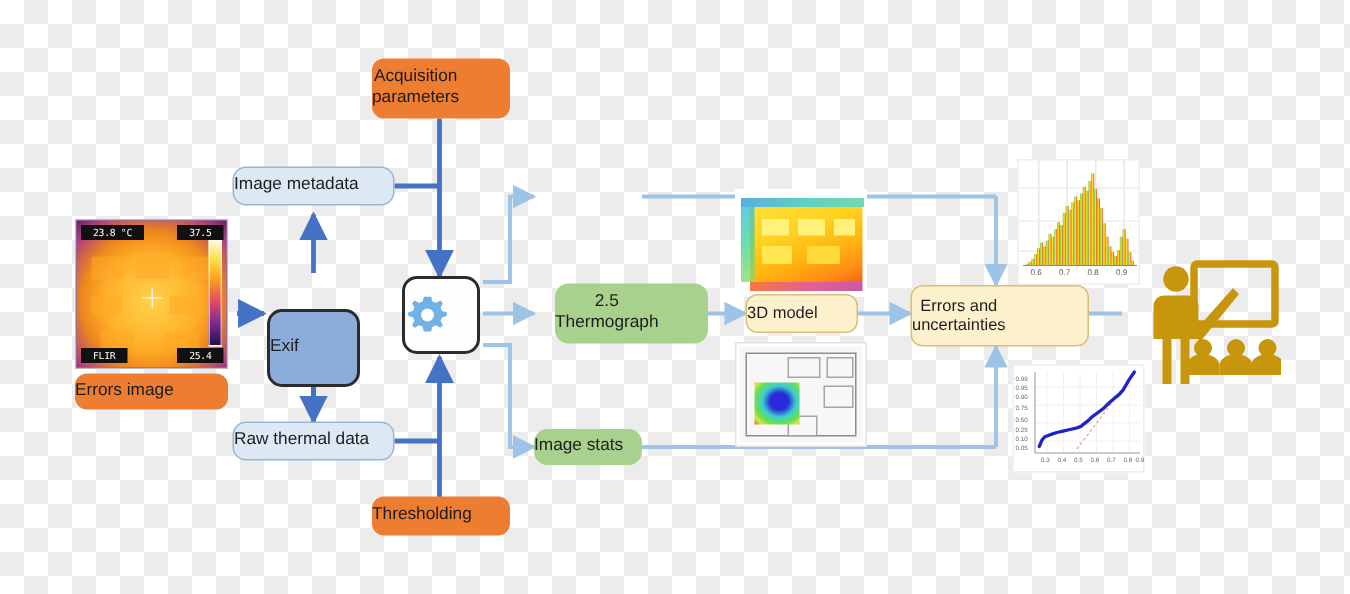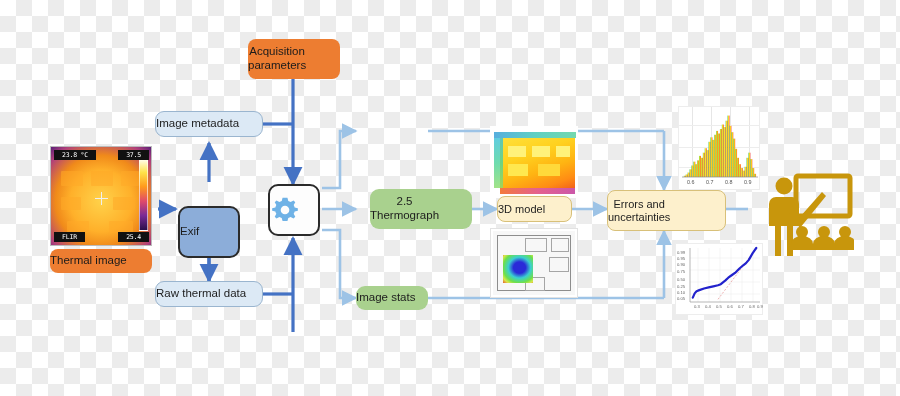--- a/index.html
+++ b/index.html
@@ -135,30 +135,33 @@
     <div class="ti-panel" style="left:58px;top:74px;width:24px;height:12px;"></div>
     <div class="ti-cross"></div>
     <div class="ti-bar"></div>
     <div class="ti-tag" style="left:3px;top:3px;">23.8 °C</div>
     <div class="ti-tag" style="right:2px;top:3px;">37.5</div>
     <div class="ti-tag" style="right:2px;bottom:3px;">25.4</div>
     <div class="ti-tag" style="left:3px;bottom:3px;">FLIR</div>
   </div>
 
   <div class="node n-orange" style="left:50px;top:249px;width:102px;height:24px;">
-    <span>Thermal image</span>
+    <span>Errors image</span>
   </div>
 
   <div class="node n-orange" style="left:248px;top:39px;width:92px;height:40px;">
     <span>
       <span>Acquisition</span><br>
       <span>parameters</span>
     </span>
   </div>
 
+  <div class="node n-orange" style="left:248px;top:331px;width:92px;height:26px;">
+    <span>Thresholding</span>
+  </div>
 
   <div class="node n-lblue" style="left:155px;top:111px;width:108px;height:26px;">
     <span>Image metadata</span>
   </div>
 
   <div class="node n-lblue" style="left:155px;top:281px;width:108px;height:26px;">
     <span>Raw thermal data</span>
   </div>
 
   <div class="node n-blue" style="left:178px;top:184px;width:62px;height:52px;margin-top:22px;">

